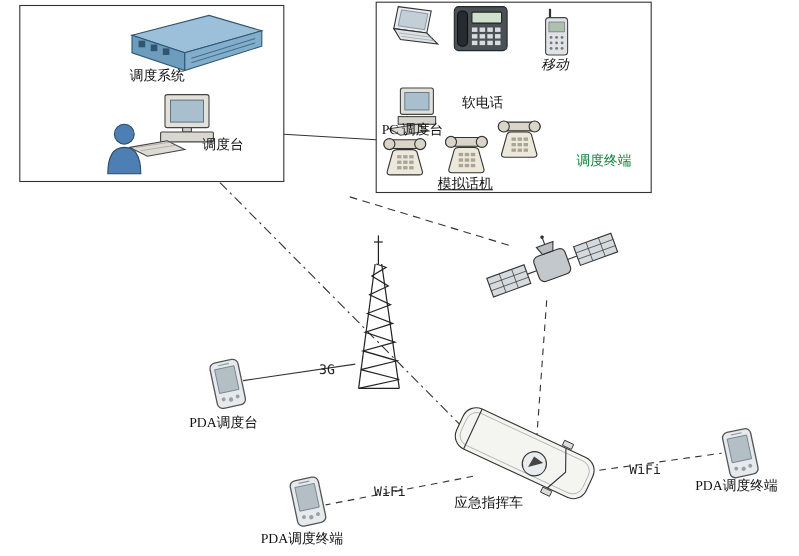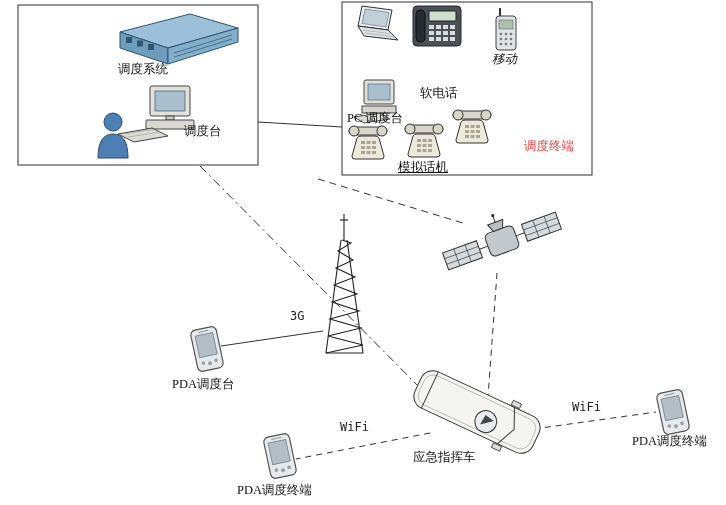--- a/index.html
+++ b/index.html
@@ -2,22 +2,22 @@
 <html><head>
 <meta charset="utf-8">
 <style>
   html,body { margin:0; padding:0; background:#fff; }
   .stage {
     position:relative; width:726px; height:505px; background:#fff;
     font-family:"Liberation Serif","DejaVu Serif",serif; overflow:hidden;
   }
   .stage svg { position:absolute; left:0; top:0; }
   .lbl { position:absolute; font-size:12.5px; color:#111; white-space:nowrap; line-height:14px; }
-  .lbl.mono { font-family:"DejaVu Sans Mono",monospace; font-size:12px; color:#222; }
-  .lbl.red { color:#ef4444; }
+  .lbl.mono { font-family:"DejaVu Sans Mono",monospace; font-size:12px; color:#222;margin-top:20px; }
+  .lbl.red { color:#15803d; }
   .title { font-weight:bold; font-size:15px; line-height:19px; color:#000; }
 </style>
 </head>
 <body>
 
 <div class="stage">
 
 <svg width="726" height="505" viewBox="0 0 726 505">
   <defs>
     <g id="phone-icon">

